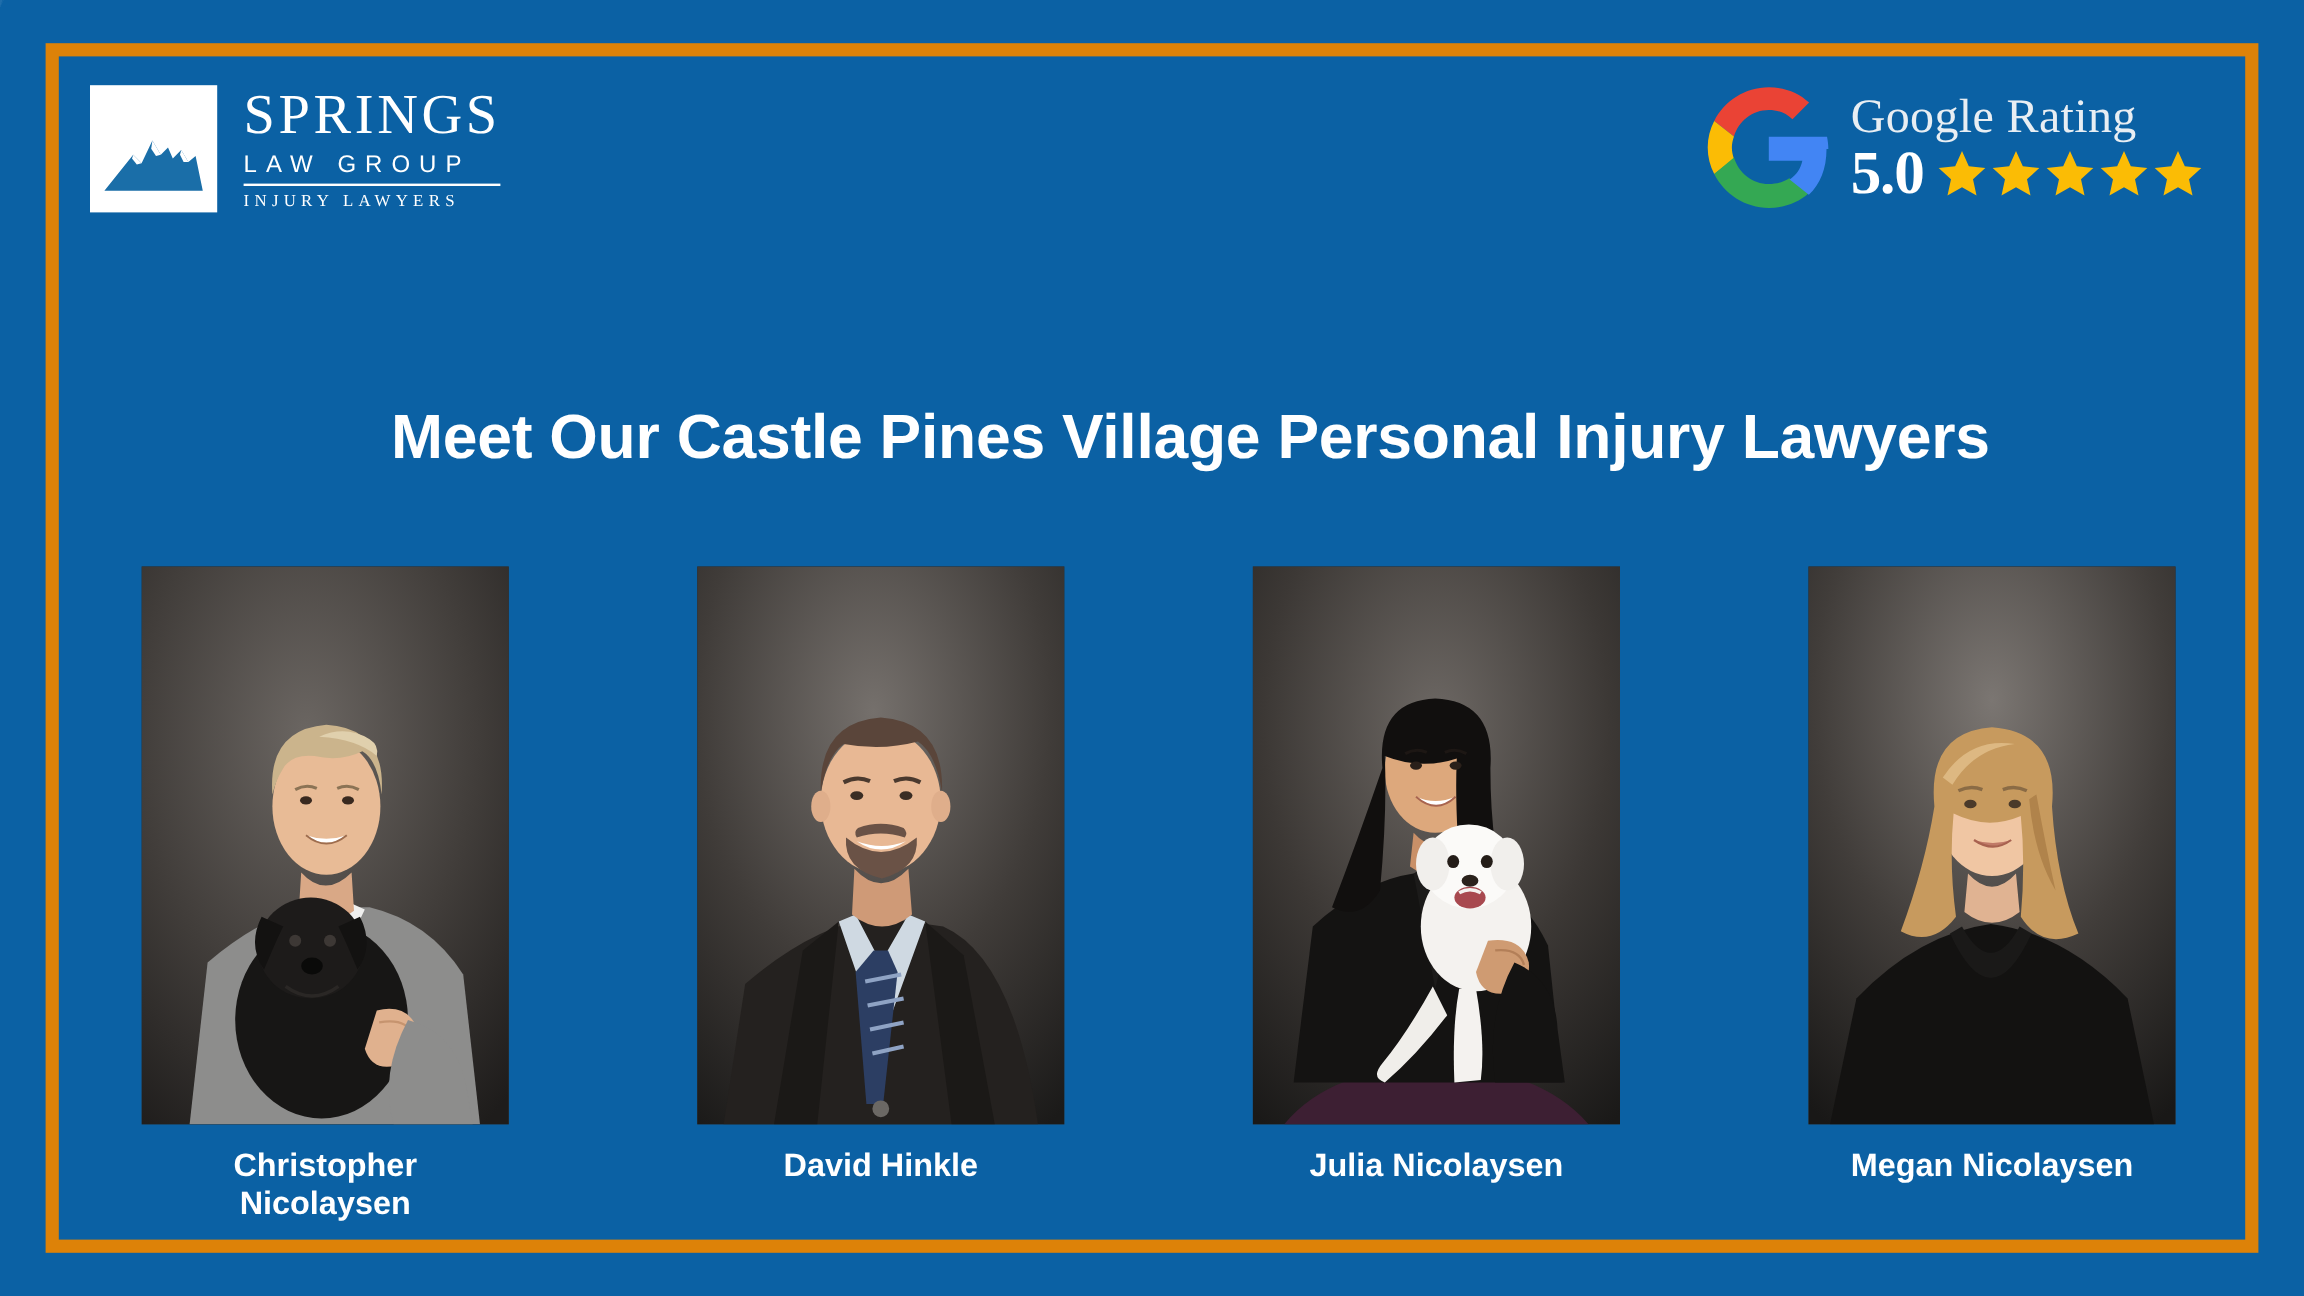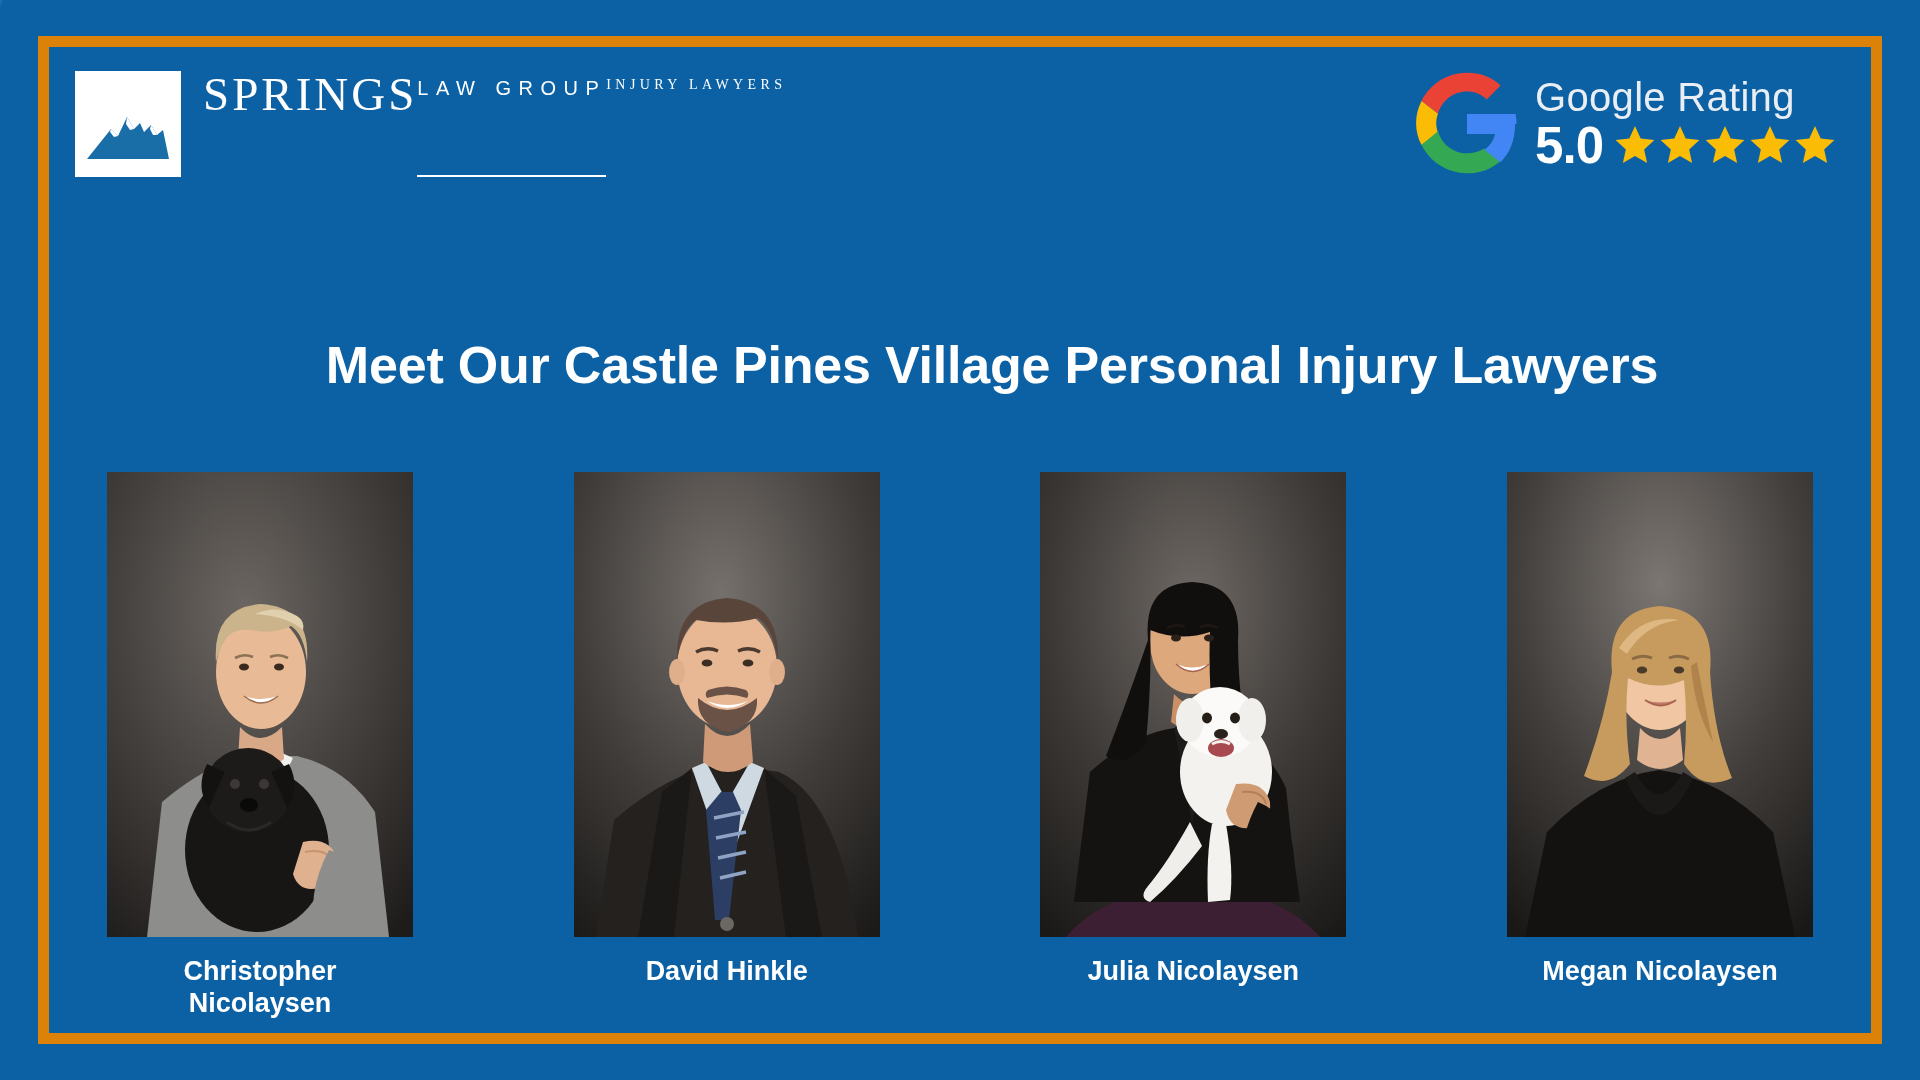--- a/index.html
+++ b/index.html
@@ -68,20 +68,21 @@
     display: flex;
     align-items: flex-end;
     justify-content: center;
     flex: 0 0 auto;
   }
   .logo-mark svg { display: block; margin-bottom: 16px; }
 
   .logo-words {
     margin-left: 22px;
     display: flex;
+    flex-direction: column;
     justify-content: center;
     color: #ffffff;
   }
   .logo-springs {
     font-family: "Liberation Serif", serif;
     font-size: 47px;
     letter-spacing: 3px;
     line-height: 1;
     color: #ffffff;
   }
@@ -105,20 +106,21 @@
   }
 
   
   .google-rating {
     position: absolute;
     right: 34px;
     top: 24px;
     display: flex;
     align-items: center;
     gap: 16px;
+    font-family: Liberation Serif, serif;
   }
   .g-logo { width: 104px; height: 104px; flex: 0 0 auto; }
   .g-text { display: flex; flex-direction: column; justify-content: center; }
   .g-title {
     color: #e8eef3;
     font-size: 40px;
     line-height: 1.05;
     letter-spacing: 0.3px;
   }
   .g-score-row {
@@ -149,21 +151,21 @@
     font-size: 52px;
     font-weight: bold;
     letter-spacing: -0.2px;
     white-space: nowrap;
     padding-left: 32px;
   }
 
   
   .attorneys {
     position: absolute;
-    left: 58px;
+    left: 69px;
     right: 58px;
     top: 425px;
     display: flex;
     justify-content: space-between;
     gap: 44px;
   }
   .attorney {
     width: 306px;
     display: flex;
     flex-direction: column;

